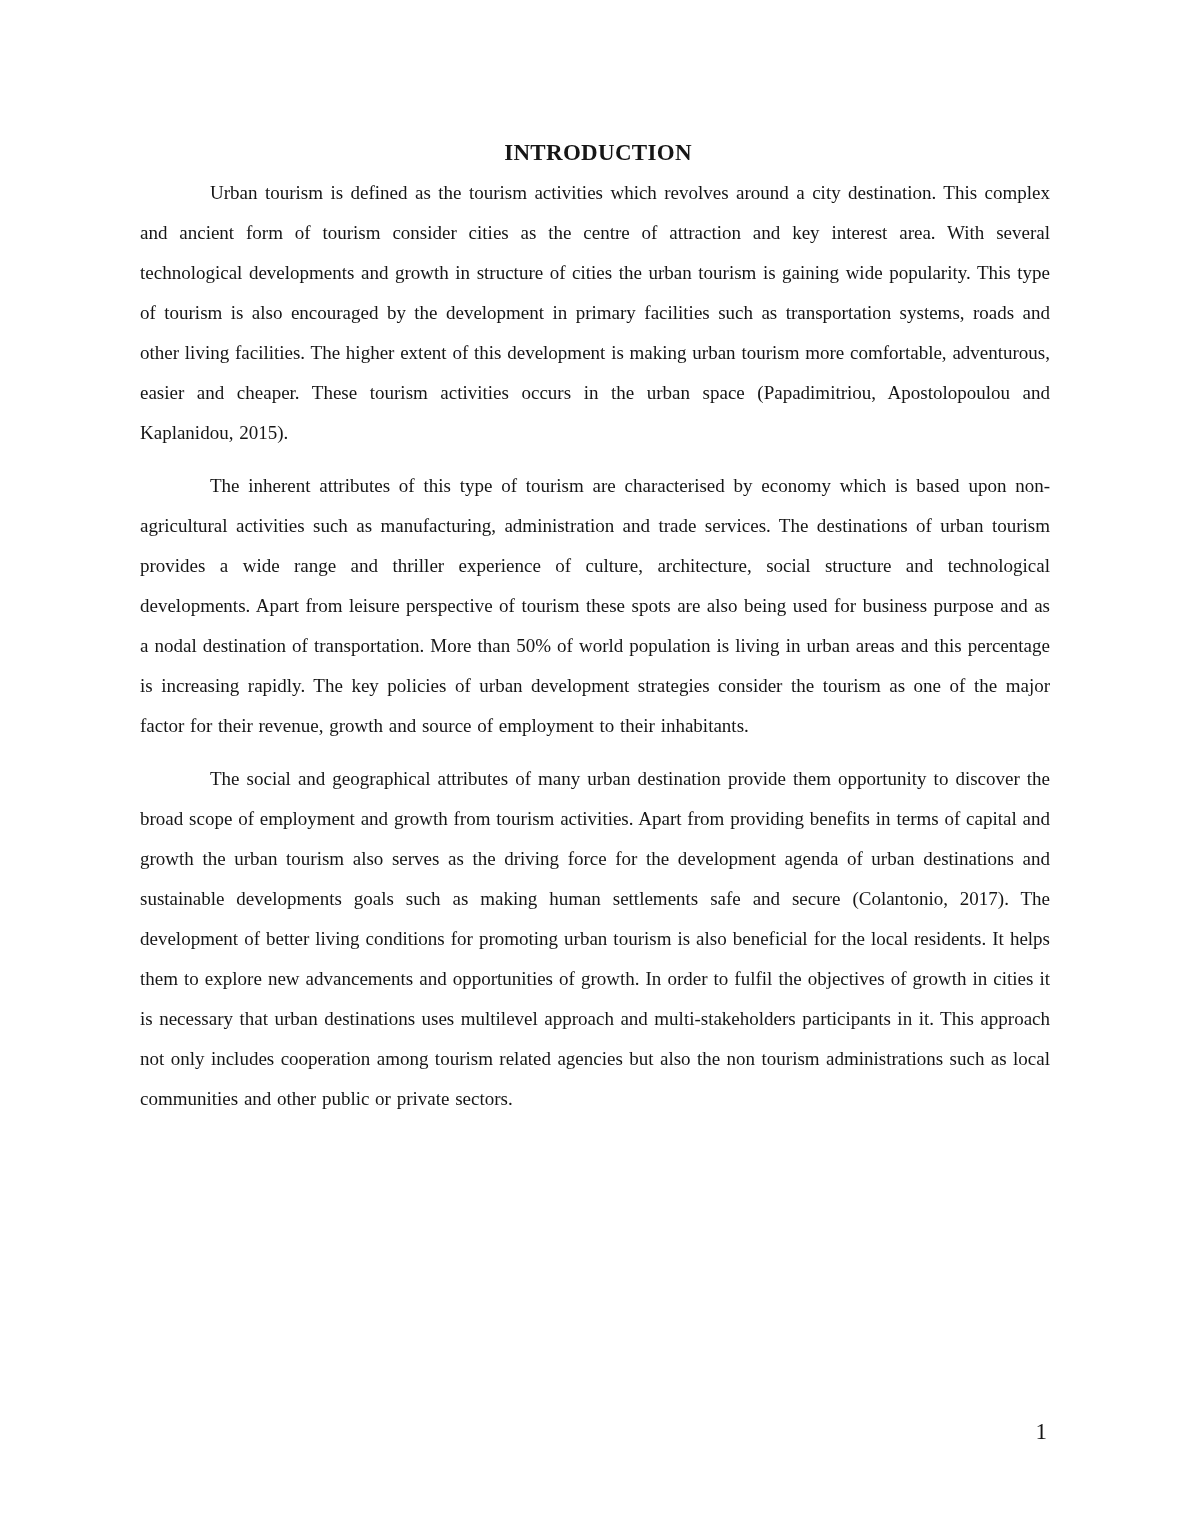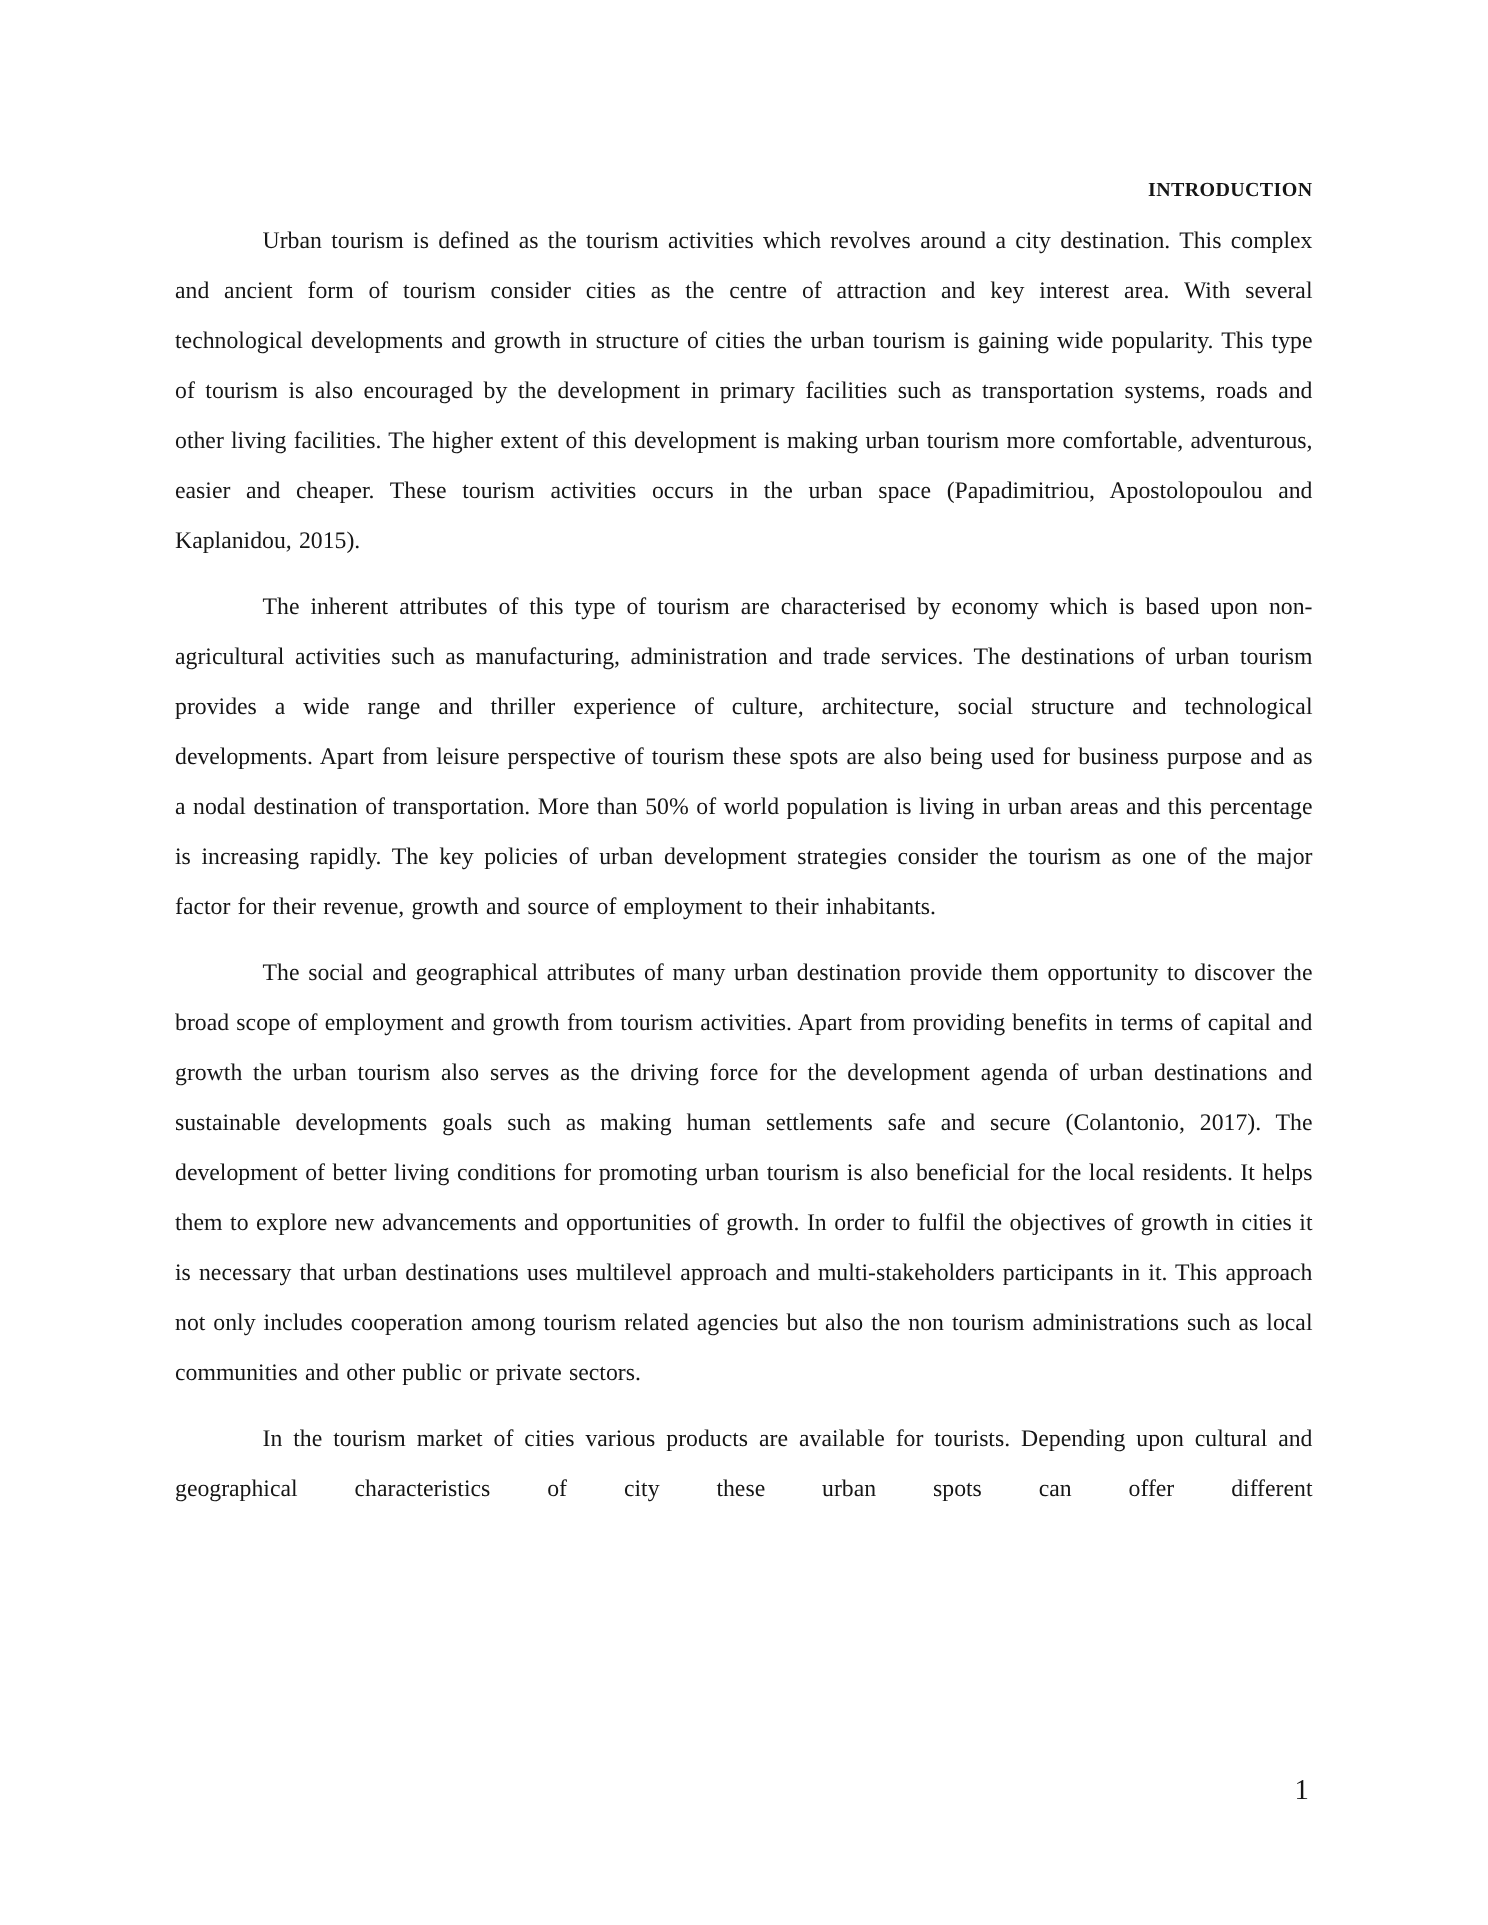--- a/index.html
+++ b/index.html
@@ -16,27 +16,27 @@
   }
   .page {
     position: relative;
     width: 1190px;
     height: 1540px;
     padding: 133px 140px 0 140px;
     background: #ffffff;
     overflow: hidden;
   }
   .heading {
-    font-size: 16px;
+    font-size: 23px;
     font-weight: bold;
     line-height: 40px;
     margin: 0;
     padding-left: 6px;
     letter-spacing: 0.3px;
-    text-align: right;
+    text-align: center;
   }
   .body-text p {
     font-size: 19px;
     line-height: 40px;
     text-align: justify;
     text-indent: 70px;
     margin: 0;
     word-spacing: 1px;
   }
   .body-text p + p {
@@ -56,17 +56,16 @@
 </head>
 <body>
 
 <div class="page">
   <h1 class="heading">INTRODUCTION</h1>
 
   <div class="body-text">
     <p>Urban tourism is defined as the tourism activities which revolves around a city destination. This complex and ancient form of tourism consider cities as the centre of attraction and key interest area. With several technological developments and growth in structure of cities the urban tourism is gaining wide popularity. This type of tourism is also encouraged by the development in primary facilities such as transportation systems, roads and other living facilities. The higher extent of this development is making urban tourism more comfortable, adventurous, easier and cheaper. These tourism activities occurs in the urban space (Papadimitriou, Apostolopoulou and Kaplanidou, 2015).</p>
     <p>The inherent attributes of this type of tourism are characterised by economy which is based upon non-agricultural activities such as manufacturing, administration and trade services. The destinations of urban tourism provides a wide range and thriller experience of culture, architecture, social structure and technological developments. Apart from leisure perspective of tourism these spots are also being used for business purpose and as a nodal destination of transportation. More than 50% of world population is living in urban areas and this percentage is increasing rapidly. The key policies of urban development strategies consider the tourism as one of the major factor for their revenue, growth and source of employment to their inhabitants.</p>
     <p>The social and geographical attributes of many urban destination provide them opportunity to discover the broad scope of employment and growth from tourism activities. Apart from providing benefits in terms of capital and growth the urban tourism also serves as the driving force for the development agenda of urban destinations and sustainable developments goals such as making human settlements safe and secure (Colantonio, 2017). The development of better living conditions for promoting urban tourism is also beneficial for the local residents. It helps them to explore new advancements and opportunities of growth. In order to fulfil the objectives of growth in cities it is necessary that urban destinations uses multilevel approach and multi-stakeholders participants in it. This approach not only includes cooperation among tourism related agencies but also the non tourism administrations such as local communities and other public or private sectors.</p>
-    <p class="continues">In the tourism market of cities various products are available for tourists. Depending upon cultural and geographical characteristics of city these urban spots can offer different</p>
   </div>
 
   <div class="page-number">1</div>
 </div>
 
 </body></html>

